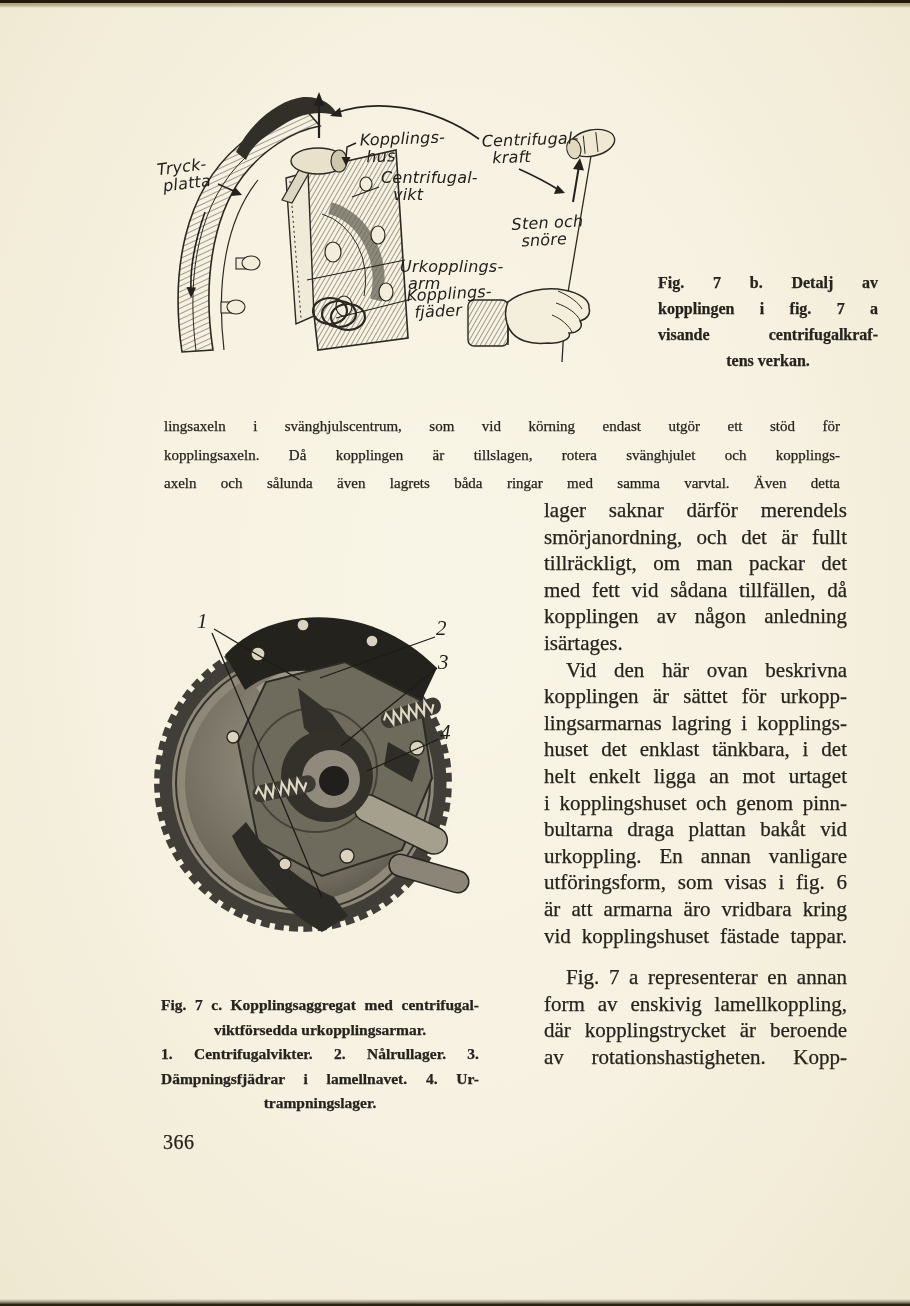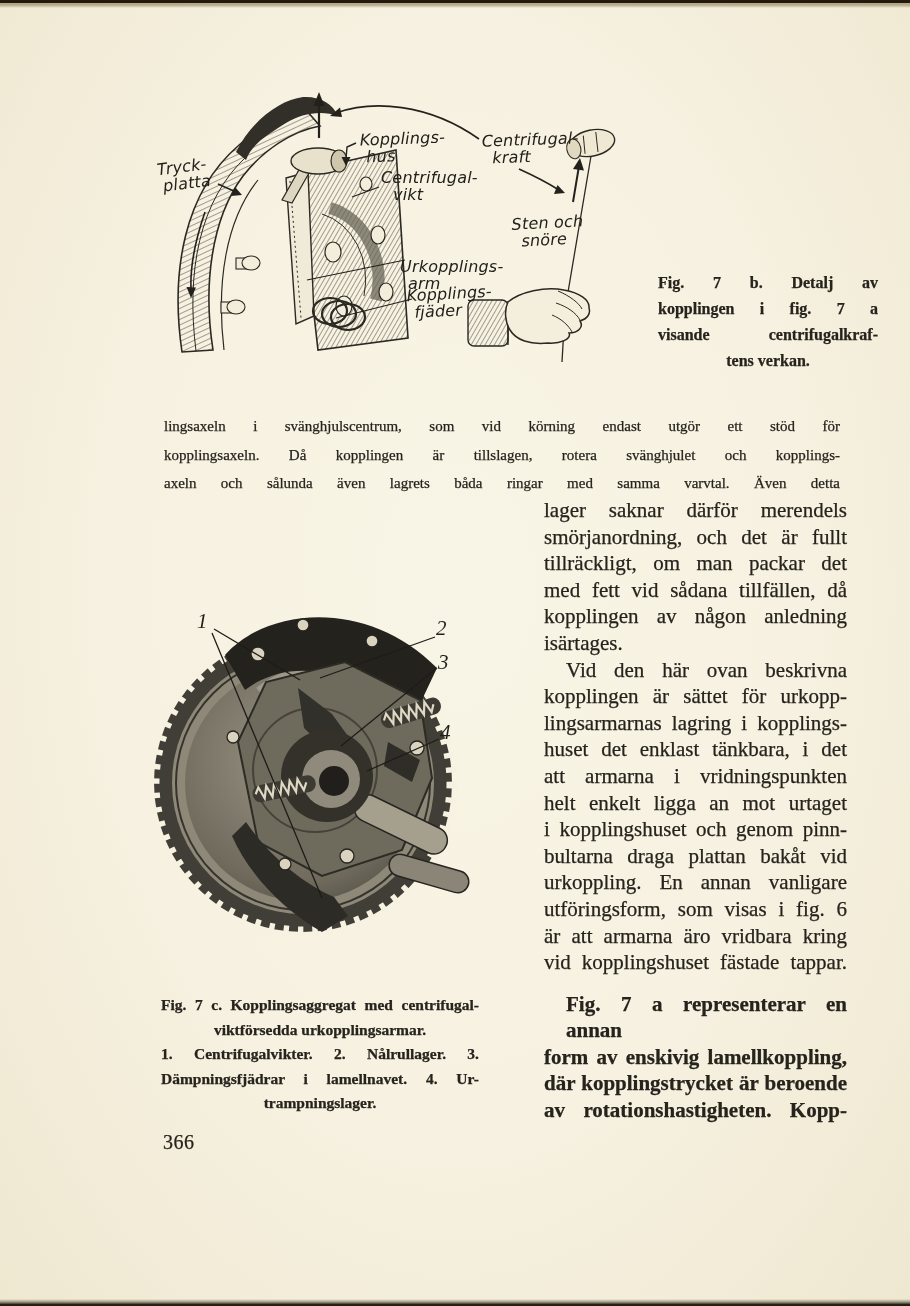--- a/index.html
+++ b/index.html
@@ -21,21 +21,21 @@
   .line { text-align:justify; text-align-last:justify; }
   .line.center { text-align:center; text-align-last:center; }
   .line.left   { text-align:left;   text-align-last:left; }
   .indent { padding-left:22px; box-sizing:border-box; }
 
   .intro  { position:absolute; left:164px; top:412px; width:676px;
             font-size:15px; line-height:28.6px; }
   .column { position:absolute; left:544px; top:497px; width:303px;
             font-size:21px;  line-height:26.6px; }
   .para2  { }
-  .para3  { margin-top:15px;font-weight:bold; }
+  .para3  { margin-top:15px; }
 
   .fig7b-caption { position:absolute; left:658px; top:258px; width:220px;
                    font-size:16px; font-weight:bold; line-height:26px;margin-top:12px; }
   .fig7c-caption { position:absolute; left:161px; top:993px; width:318px;
                    font-size:15.5px; font-weight:bold; line-height:24.5px; }
 
   .hand-label { position:absolute; font-family:"DejaVu Sans", sans-serif;
                 font-style:italic; font-size:16px; line-height:16.5px;
                 color:#23211c; letter-spacing:.2px; white-space:nowrap; }
   .hl2 { display:block; }
@@ -187,21 +187,20 @@
     <div class="line">tillräckligt, om man packar det</div>
     <div class="line">med fett vid sådana tillfällen, då</div>
     <div class="line">kopplingen av någon anledning</div>
     <div class="line left">isärtages.</div>
   </div>
   <div class="para2">
     <div class="line indent">Vid den här ovan beskrivna</div>
     <div class="line">kopplingen är sättet för urkopp-</div>
     <div class="line">lingsarmarnas lagring i kopplings-</div>
     <div class="line">huset det enklast tänkbara, i det</div>
-    <div class="line">att armarna i vridningspunkten</div>
     <div class="line">helt enkelt ligga an mot urtaget</div>
     <div class="line">i kopplingshuset och genom pinn-</div>
     <div class="line">bultarna draga plattan bakåt vid</div>
     <div class="line">urkoppling. En annan vanligare</div>
     <div class="line">utföringsform, som visas i fig. 6</div>
     <div class="line">är att armarna äro vridbara kring</div>
     <div class="line">vid kopplingshuset fästade tappar.</div>
   </div>
   <div class="para3">
     <div class="line indent">Fig. 7 a representerar en annan</div>

